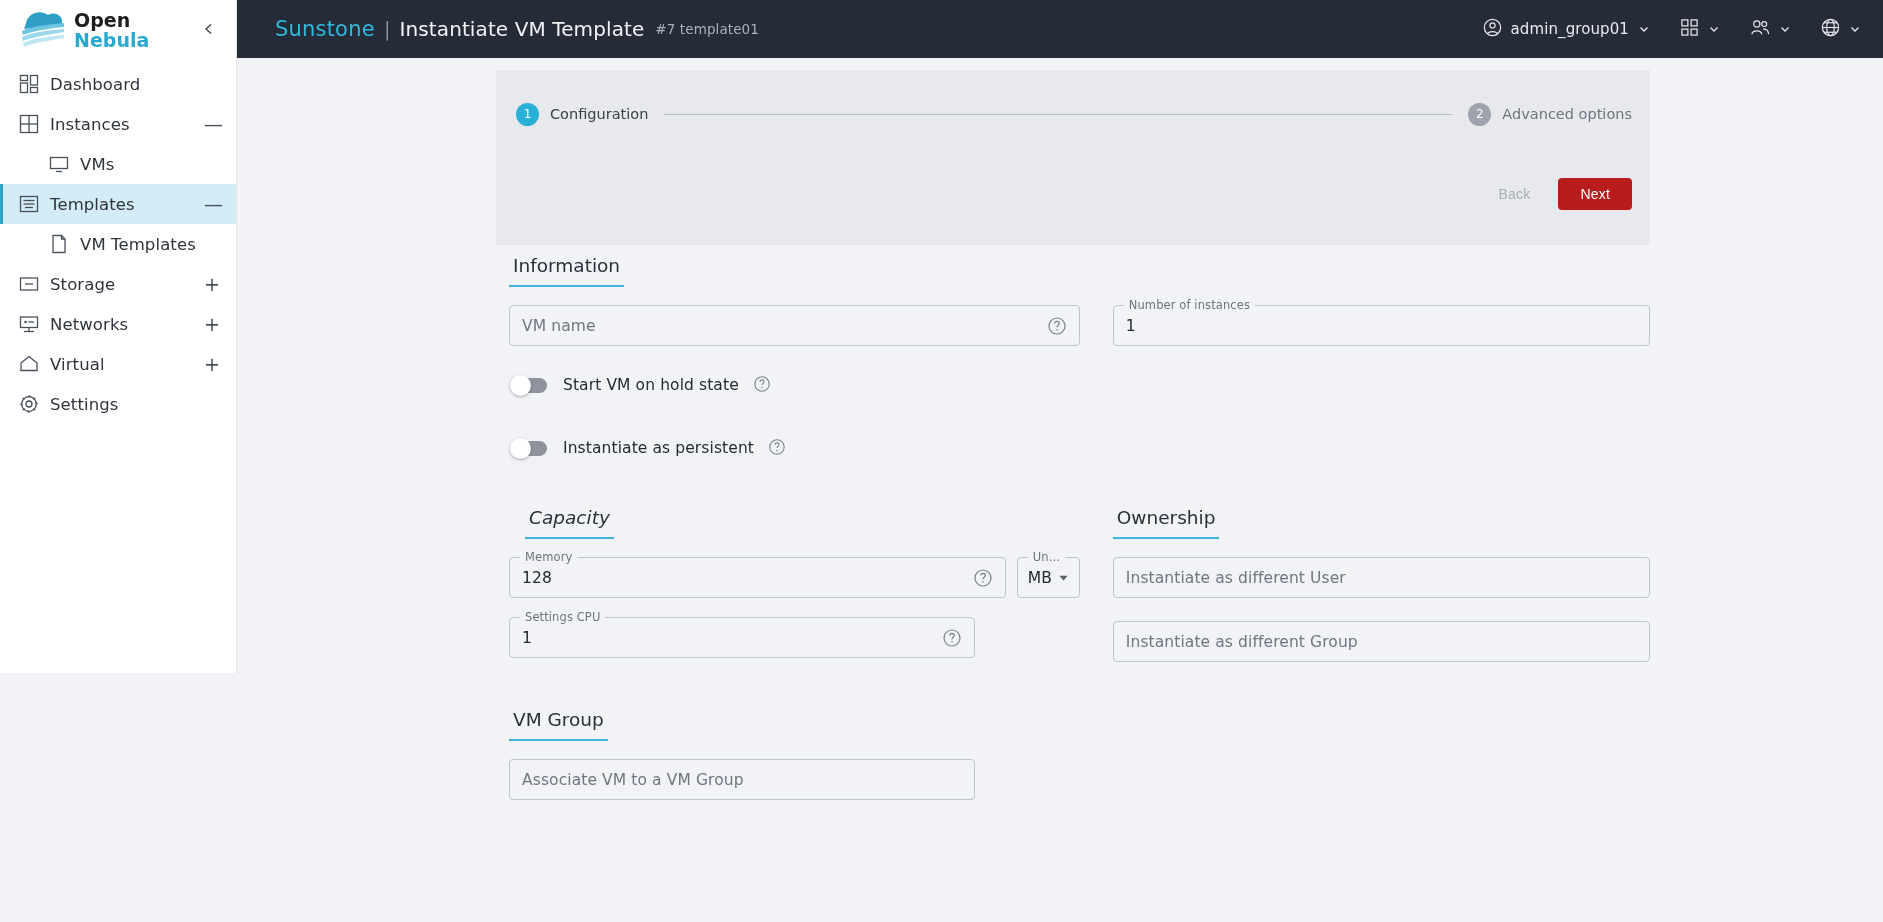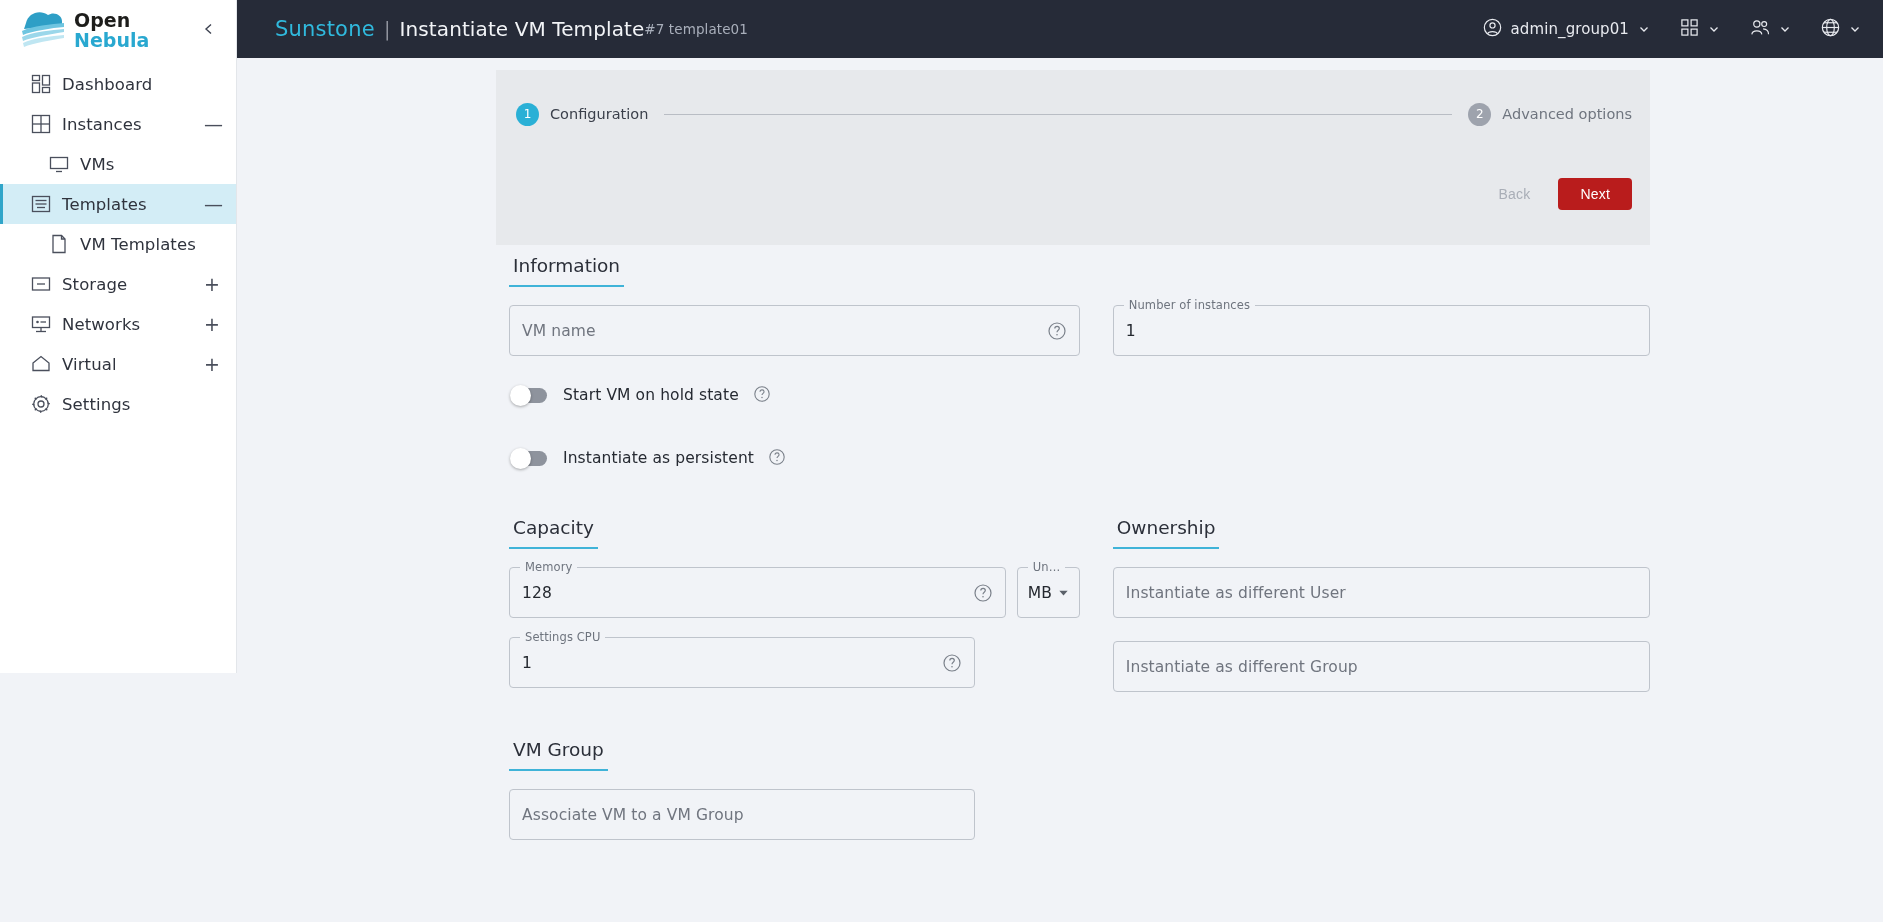--- a/index.html
+++ b/index.html
@@ -29,21 +29,21 @@
   .logo svg { display: block; }
   .collapse-btn {
     width: 26px; height: 26px;
     display: flex; align-items: center; justify-content: center;
     color: #3d4250; cursor: pointer;
   }
   .sidebar-nav { padding-top: 6px; }
   .nav-item {
     display: flex; align-items: center;
     height: 40px;
-    padding-left: 20px; padding-right: 16px;
+    padding-left: 8px; padding-right: 16px;
     cursor: pointer;
     position: relative;
   }
   .nav-item .nav-ico {
     width: 42px; min-width: 42px;
     display: flex; align-items: center; justify-content: center;
     color: #4a4f5c;
   }
   .nav-item .nav-label {
     flex: 1;
@@ -69,21 +69,21 @@
   .topbar {
     height: 58px; min-height: 58px;
     background: #262b38;
     display: flex; align-items: center;
     padding: 0 22px 0 38px;
     color: #ffffff;
   }
   .brand { font-size: 21px; color: #30b9dd; letter-spacing: .2px; }
   .brand-sep { font-size: 20px; color: #c8ccd4; margin: 0 9px; font-weight: 300; }
   .page-title { font-size: 20px; color: #f2f4f7; letter-spacing: .1px; }
-  .page-sub { font-size: 13.5px; color: #a9afbb; letter-spacing: .1px; }
+  .page-sub { font-size: 13.5px; color: #a9afbb; margin-left: 11px; letter-spacing: .1px; }
   .topbar-spacer { flex: 1; }
   .tb-item {
     display: flex; align-items: center; gap: 9px;
     margin-left: 30px; cursor: pointer; color: #e8eaef;
   }
   .tb-item .tb-text { font-size: 15px; letter-spacing: .1px; }
   .chev { display: inline-block; }
 
   .content {
     flex: 1; overflow: hidden;
@@ -146,21 +146,21 @@
     border-bottom: 2.5px solid #3fb3d8;
     margin-left: 13px;
   }
   .row { display: flex; }
   .col-l { width: 595px; margin-left: 13px; }
   .col-r { width: 560px; margin-left: 33px; }
 
   
   .field {
     position: relative;
-    height: 51px;
+    height: 41px;
     border: 1px solid #bfc4cc;
     border-radius: 4px;
     display: flex; align-items: center;
     padding: 0 12px;
     background: transparent;
   }
   .field .legend {
     position: absolute;
     top: -8px; left: 10px;
     background: #f1f3f7;
@@ -484,21 +484,21 @@
                 <path d="M7.8 7.6 C7.8 6.2 9 5.4 10.1 5.4 C11.4 5.4 12.3 6.3 12.3 7.5 C12.3 9.2 10 9.3 10 11.2"></path>
                 <circle cx="10" cy="13.8" r=".8" fill="currentColor" stroke="none"></circle>
               </svg>
             </span>
           </div>
         </div>
 
         
         <div class="row" style="margin-top:42px;">
           <div style="width:595px; margin-left:13px;">
-            <div class="section-title" style="margin-left:0;">Capacity</div>
+            <div class="section-title" style="margin-left:16px;font-style:italic;">Capacity</div>
           </div>
           <div style="width:560px; margin-left:33px;">
             <div class="section-title" style="margin-left:0;">Ownership</div>
           </div>
         </div>
 
         
         <div class="row" style="margin-top:18px;">
           <div class="col-l">
             <div class="mem-row">

